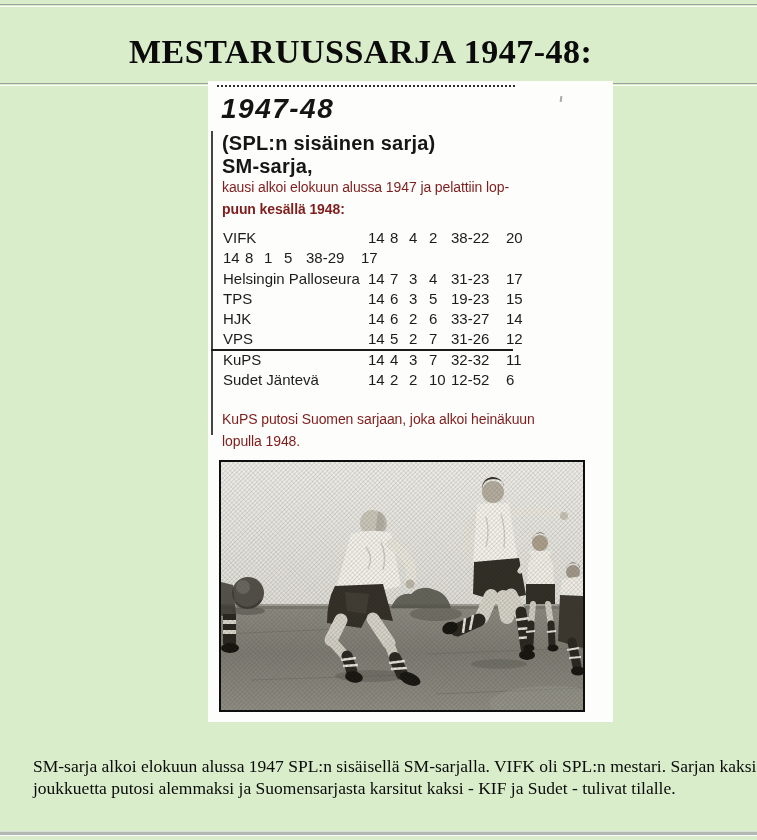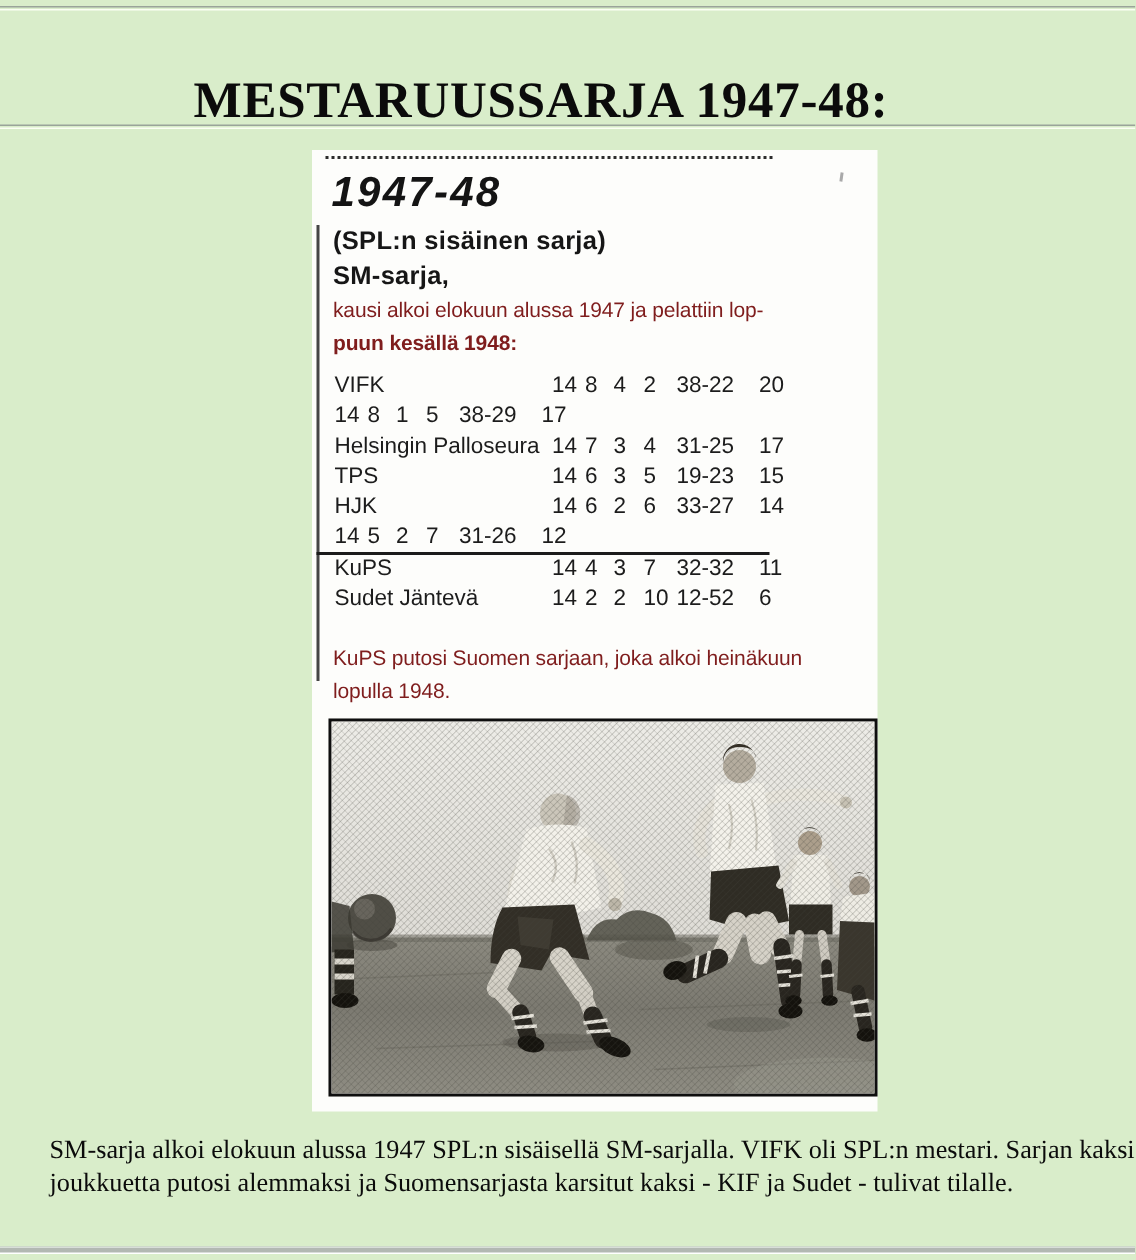--- a/index.html
+++ b/index.html
@@ -11,41 +11,42 @@
     position:absolute;left:0;width:757px;height:1px;
     border-top:1px solid #9aa49a;border-bottom:1px solid #fbfff4;
   }
   .rule-top{top:4px;}
   .rule-mid{top:83px;}
   .rule-bottom{
     position:absolute;left:0;top:831px;width:757px;height:3px;
     background:#b2b8b2;border-top:1px solid #d8ded8;border-bottom:1px solid #ffffff;
   }
   .page-title{
-    position:absolute;left:129px;top:26px;
+    position:absolute;left:129px;top:10px;
     font-family:"Liberation Serif",serif;font-weight:bold;font-size:34px;
     letter-spacing:.5px;color:#0b0b0b;white-space:nowrap;
   }
   .clipping{
-    position:absolute;left:208px;top:100px;width:377px;height:641px;
+    position:absolute;left:208px;top:81px;width:377px;height:641px;
     background:#fdfdfb;
+    padding-left:28px;
   }
   .dotted-line{
     position:absolute;left:9px;top:4px;width:298px;height:0;
     border-top:2px dotted #2c2c2c;
   }
   .edge-line{
     position:absolute;left:3px;top:50px;width:2px;height:304px;background:#454545;
   }
   .speck{position:absolute;left:352px;top:15px;width:2px;height:6px;background:#a9a9a9;transform:rotate(8deg);}
   .season{
     position:absolute;left:13px;top:12px;
     font-size:28px;font-weight:bold;font-style:italic;letter-spacing:1.5px;color:#141414;
   }
-  .sub-bold{position:absolute;left:14px;font-size:17px;font-weight:bold;letter-spacing:.2px;color:#161616;}
+  .sub-bold{position:absolute;left:14px;font-size:20px;font-weight:bold;letter-spacing:.2px;color:#161616;}
   .sub1{top:51px;}
   .sub2{top:74px;}
   .body-text{position:absolute;left:14px;font-size:14px;color:#7f1d1d;letter-spacing:-.1px;}
   .intro1{top:98px;}
   .intro2{top:120px;font-weight:bold;}
   .league-table{
     position:absolute;left:15px;top:147px;width:320px;font-size:15px;color:#1c1c1c;
   }
   .trow{display:flex;line-height:20.3px;height:20.3px;}
   .team{width:145px;}
@@ -112,21 +113,21 @@
         <span class="num c-l">5</span>
         <span class="num c-goals">38-29</span>
         <span class="num c-p">17</span>
       </div>
       <div class="trow">
         <span class="team">Helsingin Palloseura</span>
         <span class="num c-g">14</span>
         <span class="num c-w">7</span>
         <span class="num c-d">3</span>
         <span class="num c-l">4</span>
-        <span class="num c-goals">31-25</span>
+        <span class="num c-goals">31-23</span>
         <span class="num c-p">17</span>
       </div>
       <div class="trow">
         <span class="team">TPS</span>
         <span class="num c-g">14</span>
         <span class="num c-w">6</span>
         <span class="num c-d">3</span>
         <span class="num c-l">5</span>
         <span class="num c-goals">19-23</span>
         <span class="num c-p">15</span>
@@ -134,20 +135,21 @@
       <div class="trow">
         <span class="team">HJK</span>
         <span class="num c-g">14</span>
         <span class="num c-w">6</span>
         <span class="num c-d">2</span>
         <span class="num c-l">6</span>
         <span class="num c-goals">33-27</span>
         <span class="num c-p">14</span>
       </div>
       <div class="trow">
+        <span class="team">VPS</span>
         <span class="num c-g">14</span>
         <span class="num c-w">5</span>
         <span class="num c-d">2</span>
         <span class="num c-l">7</span>
         <span class="num c-goals">31-26</span>
         <span class="num c-p">12</span>
       </div>
       <div class="sep-line"></div>
       <div class="trow">
         <span class="team">KuPS</span>

